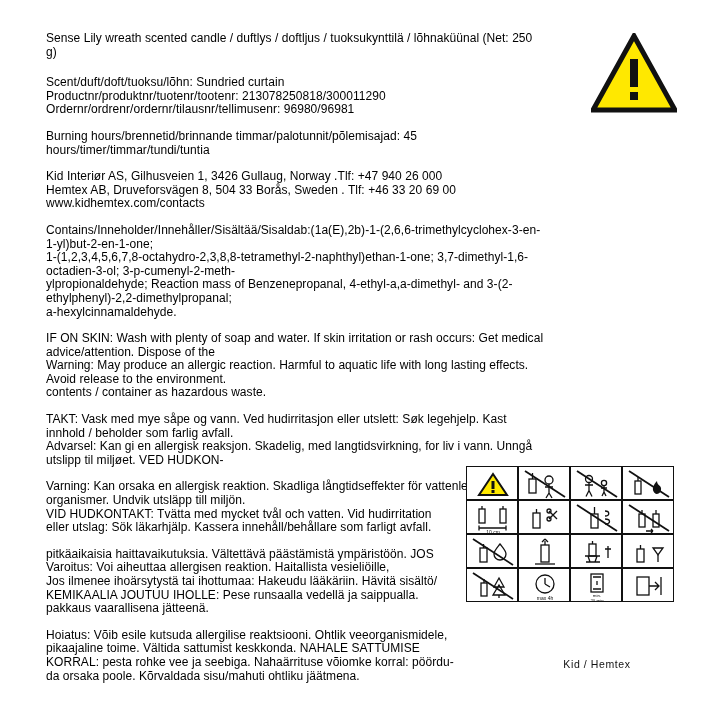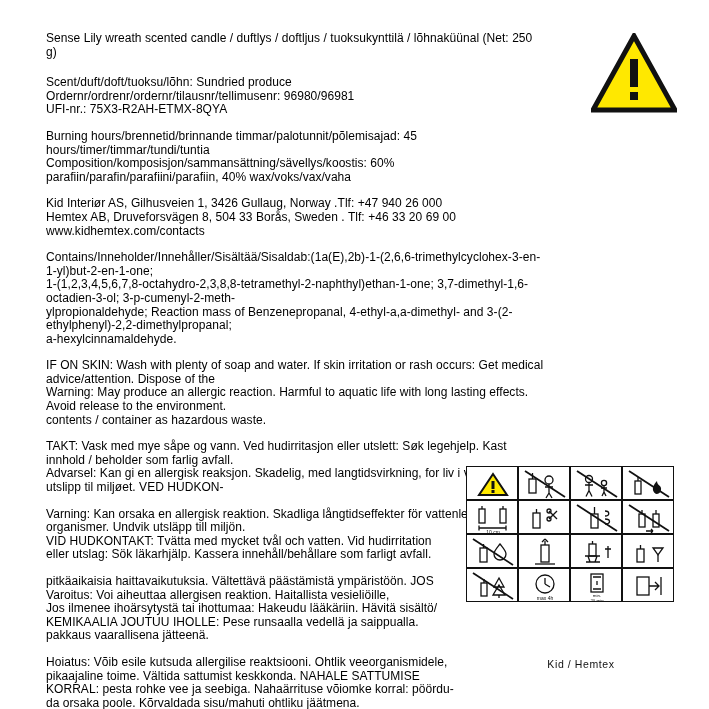--- a/index.html
+++ b/index.html
@@ -57,21 +57,21 @@
     height: 34px;
     box-sizing: border-box;
     border: 1px solid #111;
     background: #fff;
     position: relative;
     overflow: hidden;
   }
   .picto svg { position: absolute; left: 0; top: 0; }
   .picto-caption {
     position: absolute;
-    left: 476px;
+    left: 492px;
     top: 658px;
     width: 210px;
     text-align: center;
     font-size: 10.5px;
     letter-spacing: 0.6px;
     color: #111;
   }
 </style>
 </head>
 <body>
@@ -84,28 +84,27 @@
       <rect x="39" y="26" width="8" height="28" fill="#111111"></rect>
       <rect x="39" y="59" width="8" height="8" fill="#111111"></rect>
     </svg>
   </div>
 
   <div class="blk title-line">
     <div>Sense Lily wreath scented candle / duftlys / doftljus / tuoksukynttilä / lõhnaküünal (Net: 250 g)</div>
   </div>
 
   <div class="blk">
-    <div>Scent/duft/doft/tuoksu/lõhn: Sundried produce</div>
+    <div>Scent/duft/doft/tuoksu/lõhn: Sundried curtain</div>
+    <div>Productnr/produktnr/tuotenr/tootenr: 213078250818/300011290</div>
     <div>Ordernr/ordrenr/ordernr/tilausnr/tellimusenr: 96980/96981</div>
-    <div>UFI-nr.: 75X3-R2AH-ETMX-8QYA</div>
   </div>
 
   <div class="blk">
     <div>Burning hours/brennetid/brinnande timmar/palotunnit/põlemisajad: 45 hours/timer/timmar/tundi/tuntia</div>
-    <div>Composition/komposisjon/sammansättning/sävellys/koostis: 60% parafiin/parafin/parafiini/parafiin, 40% wax/voks/vax/vaha</div>
   </div>
 
   <div class="blk">
     <div>Kid Interiør AS, Gilhusveien 1, 3426 Gullaug, Norway .Tlf: +47 940 26 000</div>
     <div>Hemtex AB, Druveforsvägen 8, 504 33 Borås, Sweden . Tlf: +46 33 20 69 00</div>
     <div>www.kidhemtex.com/contacts</div>
   </div>
 
   <div class="blk">
     <div>Contains/Inneholder/Innehåller/Sisältää/Sisaldab:(1a(E),2b)-1-(2,6,6-trimethylcyclohex-3-en-1-yl)but-2-en-1-one;</div>

